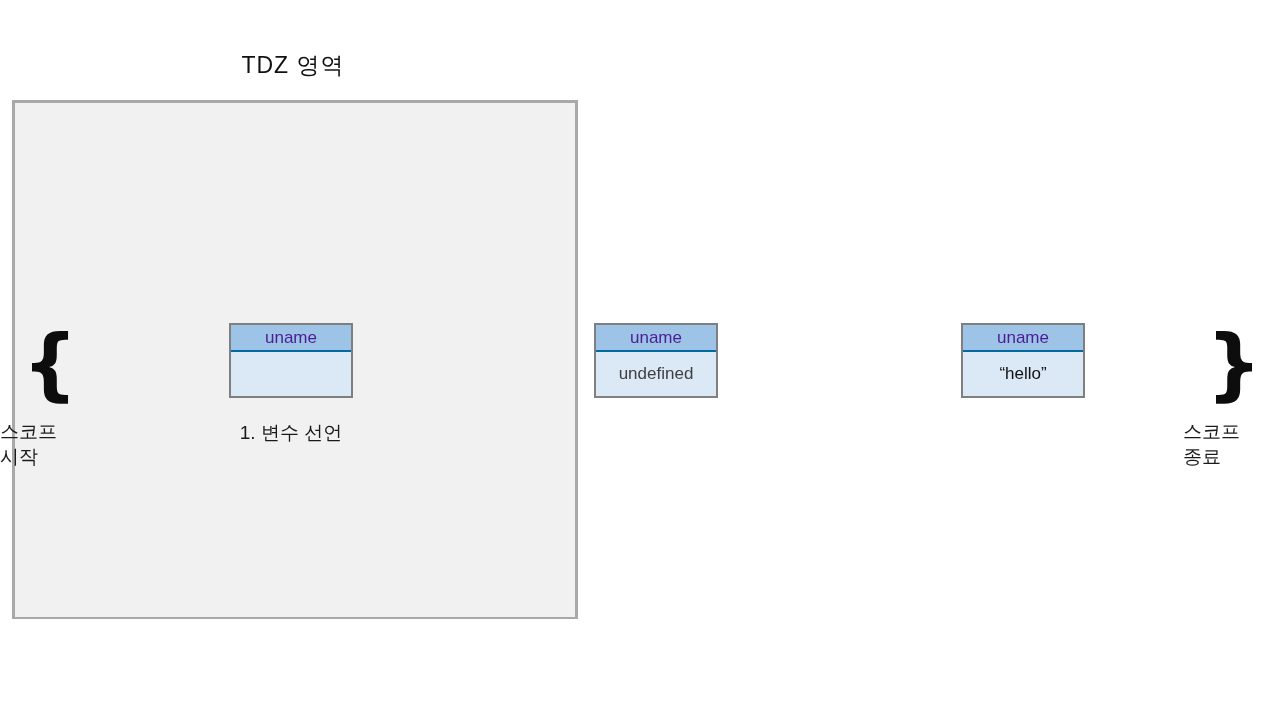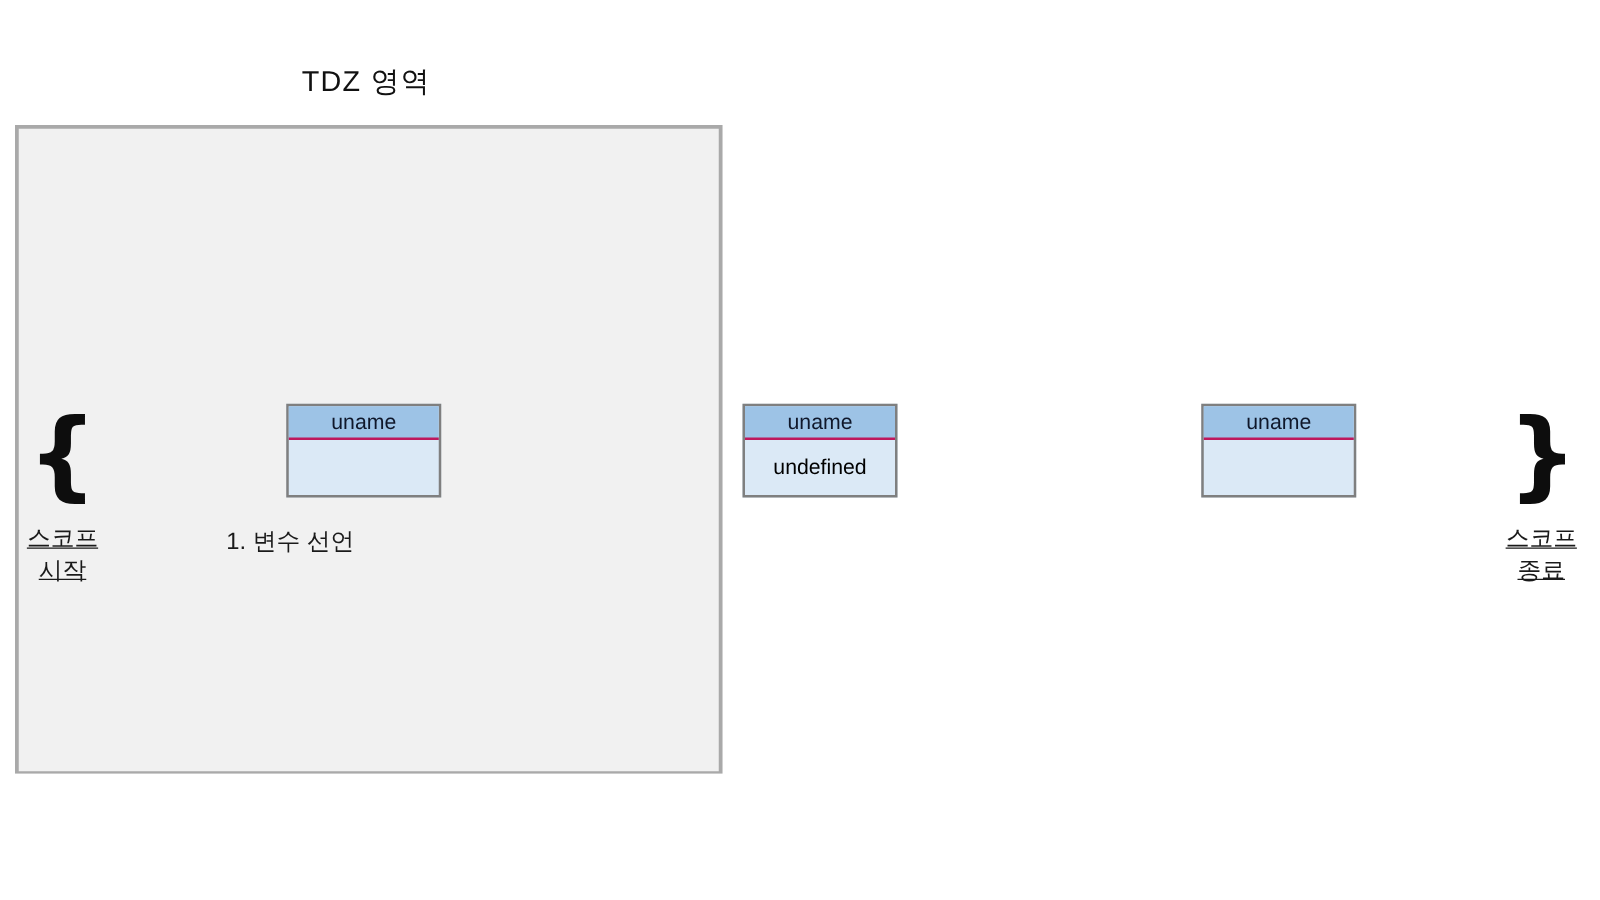--- a/index.html
+++ b/index.html
@@ -47,62 +47,61 @@
     font-weight: bold;
     font-family: "DejaVu Sans", sans-serif;
     color: #0d0d0d;
   }
   .brace-left  { left: 20px; }
   .brace-right { left: 1204px; }
   .scope-label {
     position: absolute;
     top: 419px;
     width: 100px;
-    text-align: center;
+    text-align: left;
     font-size: 19px;
     line-height: 25px;
     color: #1a1a1a;
-    text-decoration: underline;
   }
   .scope-label-left  { left: 0px; }
   .scope-label-right { left: 1183px; }
   .var-box {
     position: absolute;
     top: 323px;
     width: 124px;
     height: 75px;
     box-sizing: border-box;
     border: 2px solid #7f7f7f;
     background: #dbe9f6;
   }
   .var-box-1 { left: 229px; }
   .var-box-2 { left: 594px; }
   .var-box-3 { left: 961px; }
   .var-header {
     height: 25px;
     line-height: 25px;
     background: #9dc3e6;
-    border-bottom: 2px solid #be185d;
+    border-bottom: 2px solid #0369a1;
     text-align: center;
     font-size: 17px;
-    color: #0f172a;
+    color: #4c1d95;
   }
   .var-value {
     height: 44px;
     line-height: 44px;
     text-align: center;
     font-size: 17px;
     color: #101010;
   }
-  .var-value.muted { color: #000000; }
+  .var-value.muted { color: #404040; }
   .step-label {
     position: absolute;
     top: 420px;
     width: 220px;
-    text-align: left;
+    text-align: center;
     font-size: 19px;
     color: #1a1a1a;
   }
   .step-label-1 { left: 181px; }
   .step-label-2 { left: 546px; }
   .step-label-3 { left: 913px; }
 </style>
 </head>
 <body>
 
@@ -124,20 +123,21 @@
   </div>
   <div class="step-label step-label-1">1. 변수 선언</div>
 
   <div class="var-box var-box-2">
     <div class="var-header">uname</div>
     <div class="var-value muted">undefined</div>
   </div>
 
   <div class="var-box var-box-3">
     <div class="var-header">uname</div>
+    <div class="var-value">“hello”</div>
   </div>
 
   <div class="brace brace-right">}</div>
   <div class="scope-label scope-label-right">
     <div>스코프</div>
     <div>종료</div>
   </div>
 
 </div>
 

